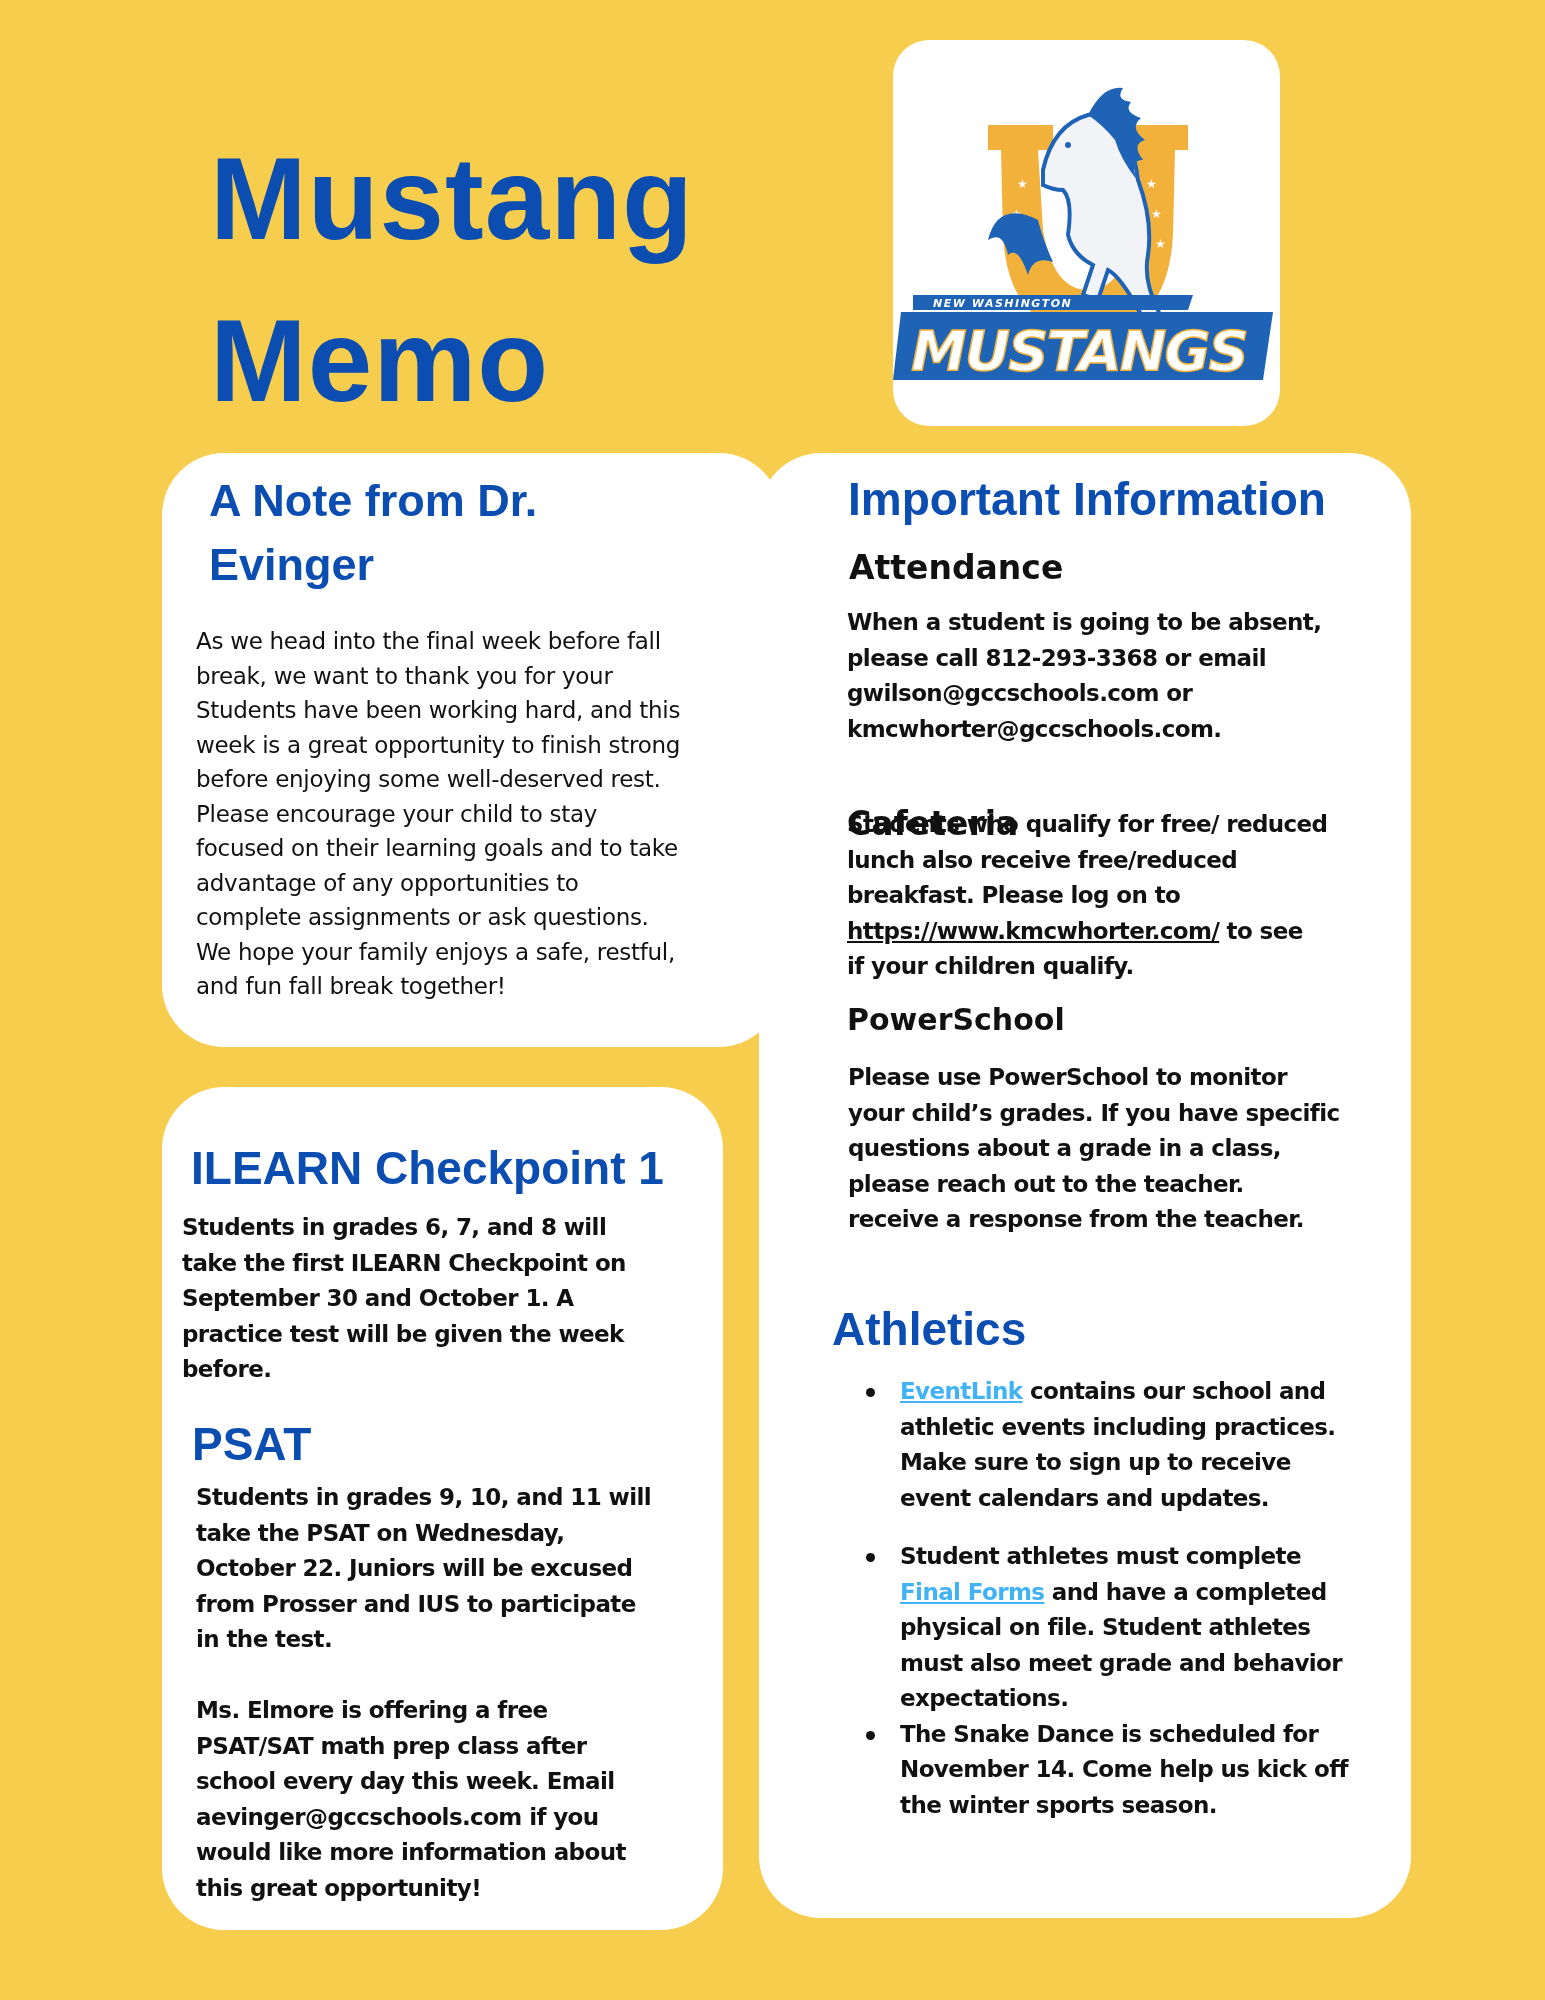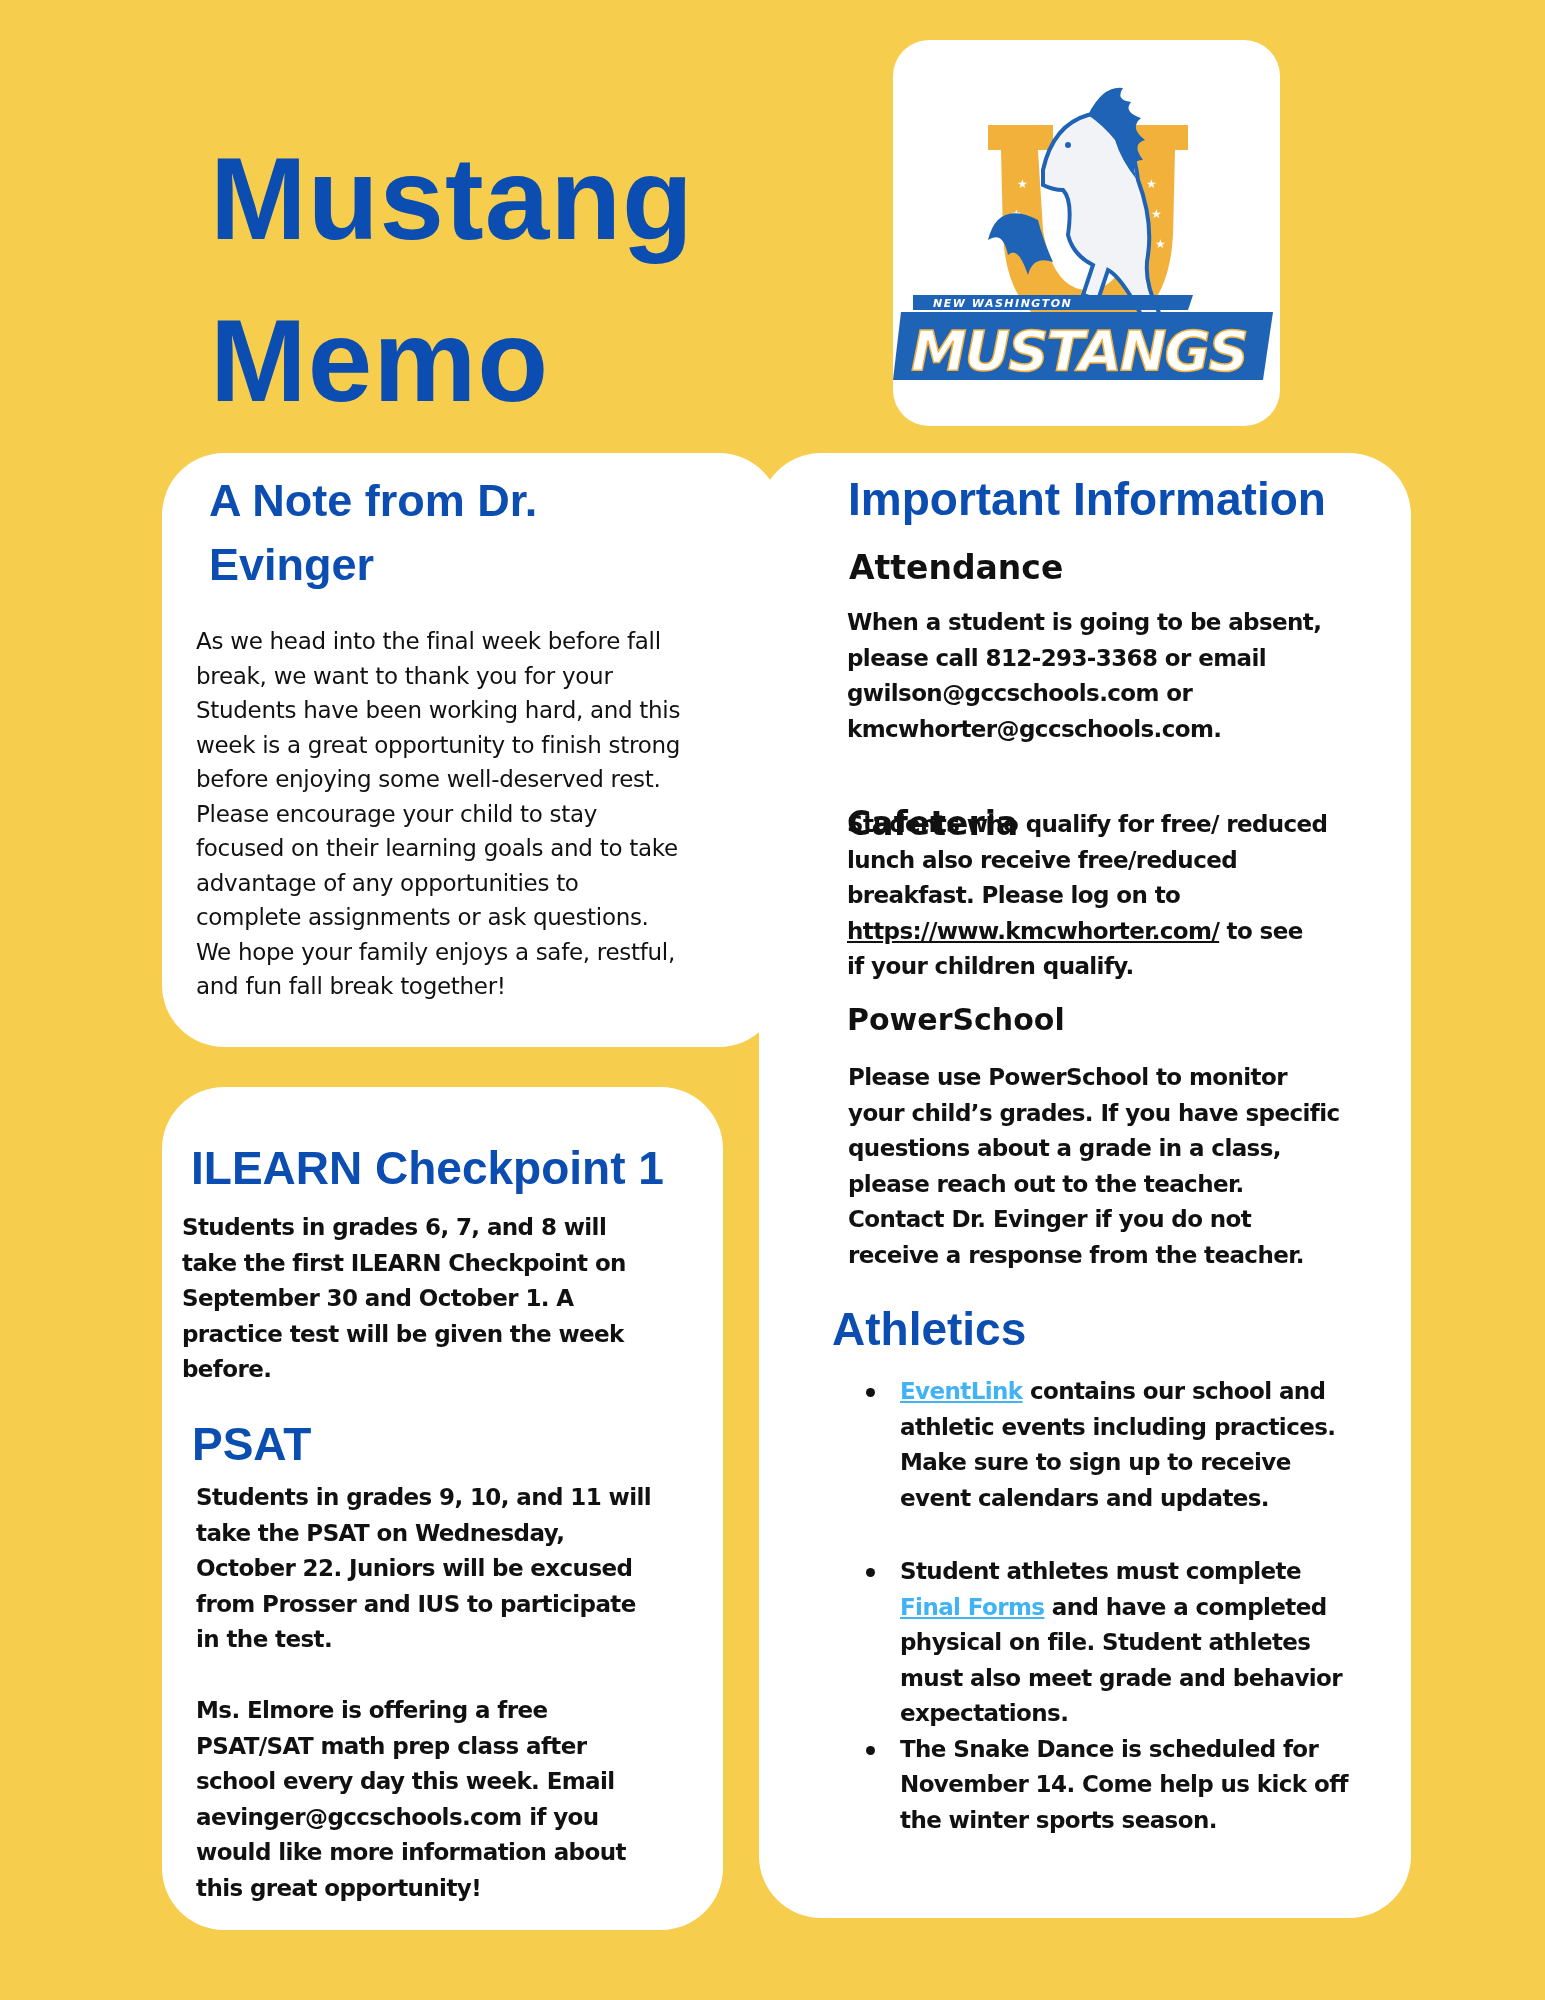--- a/index.html
+++ b/index.html
@@ -169,28 +169,27 @@
     <div><span class="link-u">https://www.kmcwhorter.com/</span><span> to see</span></div>
     <div>if your children qualify.</div>
   </div>
 
   <div class="abs h-black" style="left:88px; top:544px; font-size:30px; line-height:46px;">PowerSchool</div>
   <div class="abs p-bold" style="left:89px; top:607px;">
     <div>Please use PowerSchool to monitor</div>
     <div>your child’s grades. If you have specific</div>
     <div>questions about a grade in a class,</div>
     <div>please reach out to the teacher.</div>
-    <div>Contact Dr. Evinger if you do not</div>
     <div>receive a response from the teacher.</div>
   </div>
 
   <div class="abs h-blue" style="left:73px; top:844px; font-size:46px; line-height:64px;">Athletics</div>
 
   <ul class="abs bullets p-bold" style="left:107px; top:921px; width:520px;">
-    <li style="margin-bottom:38px;">
+    <li style="margin-bottom:23px;">
       <div><span class="link-blue">EventLink</span><span> contains our school and</span></div>
       <div>athletic events including practices.</div>
       <div>Make sure to sign up to receive</div>
       <div>event calendars and updates.</div>
     </li>
     <li>
       <div>Student athletes must complete</div>
       <div><span class="link-blue">Final Forms</span><span> and have a completed</span></div>
       <div>physical on file. Student athletes</div>
       <div>must also meet grade and behavior</div>

